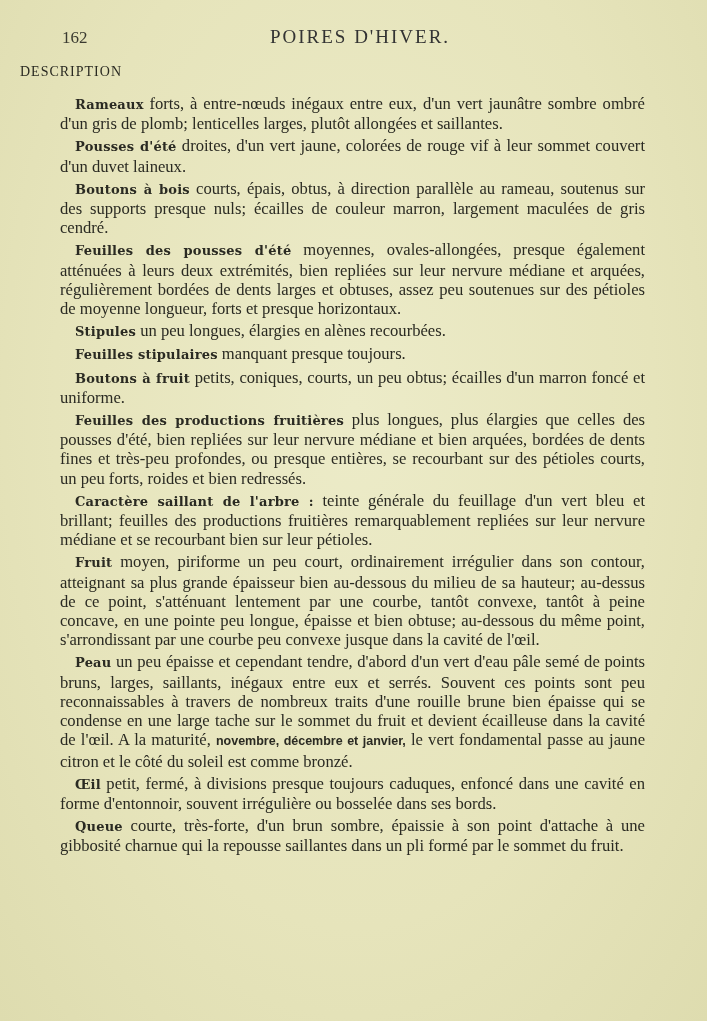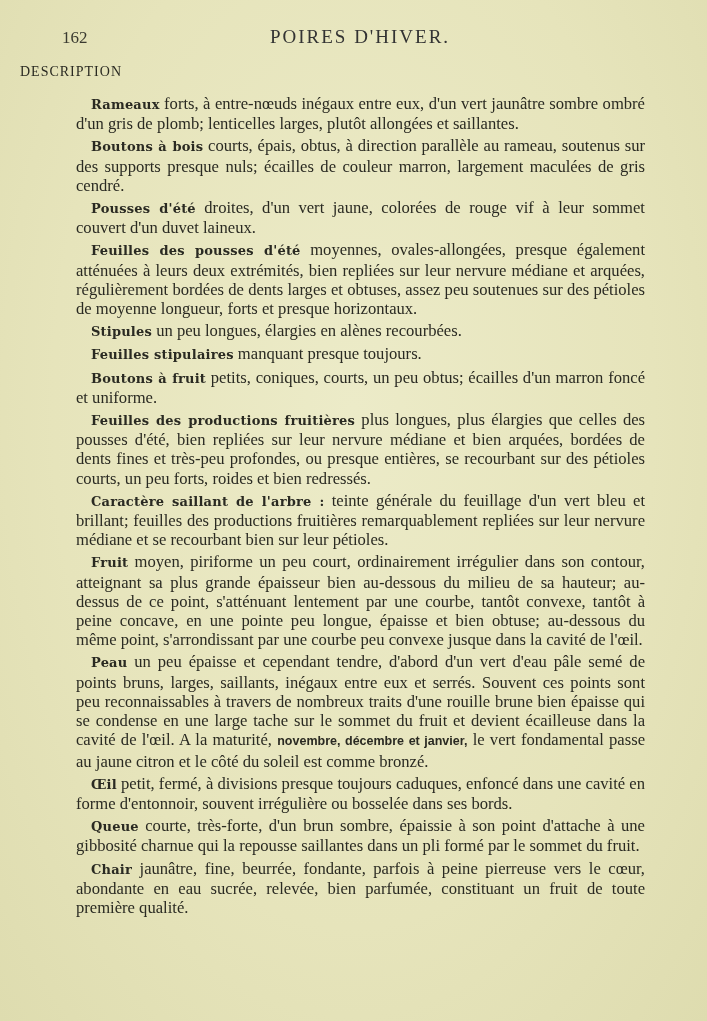--- a/index.html
+++ b/index.html
@@ -10,43 +10,42 @@
     font-family:"DejaVu Serif", "Liberation Serif", serif;
     color:#2a2a22;
     position:relative;
   }
   .page { position:absolute; left:0; top:0; width:688px; height:1021px; }
   .header { position:absolute; top:26px; left:60px; width:600px; height:26px; }
   .page-num { position:absolute; left:2px; top:2px; font-size:17px; color:#3a3a30; font-family:"Liberation Serif", serif; }
   .running-title { position:absolute; left:0; width:100%; text-align:center; top:0; font-size:19px; letter-spacing:2px; color:#333; font-family:"Liberation Serif", serif; }
   .section-title { position:absolute; top:64px; left:0; width:707px; text-align:left; font-size:14px; letter-spacing:1px; font-family:"Liberation Serif", serif; color:#2a2a22; padding-left:20px; box-sizing:border-box;}
   .body { position:absolute; top:94px; left:60px; width:585px; font-family:"Liberation Serif", serif; font-size:16.6px; line-height:19.2px; text-align:justify; }
-  .para { margin:0 0 3px 16px; text-indent:15px; }
+  .para { margin:0 0 3px 0; text-indent:15px; }
   .term { font-family:"DejaVu Serif", serif; font-weight:bold; font-size:13px; letter-spacing:0.2px; }
   .em { font-family:Liberation Sans, sans-serif; font-weight:bold; font-size:12.5px; }
 </style>
 </head>
 <body>
 
 <div class="page">
   <div class="header">
     <span class="page-num">162</span>
     <span class="running-title">POIRES D'HIVER.</span>
   </div>
   <div class="section-title">DESCRIPTION</div>
 
   <div class="body">
     <p class="para"><span class="term">Rameaux</span><span> forts, à entre-nœuds inégaux entre eux, d'un vert jaunâtre sombre ombré d'un gris de plomb; lenticelles larges, plutôt allongées et saillantes.</span></p>
+    <p class="para"><span class="term">Pousses d'été</span><span> droites, d'un vert jaune, colorées de rouge vif à leur sommet couvert d'un duvet laineux.</span></p>
     <p class="para"><span class="term">Boutons à bois</span><span> courts, épais, obtus, à direction parallèle au rameau, soutenus sur des supports presque nuls; écailles de couleur marron, largement maculées de gris cendré.</span></p>
-    <p class="para"><span class="term">Pousses d'été</span><span> droites, d'un vert jaune, colorées de rouge vif à leur sommet couvert d'un duvet laineux.</span></p>
     <p class="para"><span class="term">Feuilles des pousses d'été</span><span> moyennes, ovales-allongées, presque également atténuées à leurs deux extrémités, bien repliées sur leur nervure médiane et arquées, régulièrement bordées de dents larges et obtuses, assez peu soutenues sur des pétioles de moyenne longueur, forts et presque horizontaux.</span></p>
     <p class="para"><span class="term">Stipules</span><span> un peu longues, élargies en alènes recourbées.</span></p>
     <p class="para"><span class="term">Feuilles stipulaires</span><span> manquant presque toujours.</span></p>
     <p class="para"><span class="term">Boutons à fruit</span><span> petits, coniques, courts, un peu obtus; écailles d'un marron foncé et uniforme.</span></p>
     <p class="para"><span class="term">Feuilles des productions fruitières</span><span> plus longues, plus élargies que celles des pousses d'été, bien repliées sur leur nervure médiane et bien arquées, bordées de dents fines et très-peu profondes, ou presque entières, se recourbant sur des pétioles courts, un peu forts, roides et bien redressés.</span></p>
     <p class="para"><span class="term">Caractère saillant de l'arbre :</span><span> teinte générale du feuillage d'un vert bleu et brillant; feuilles des productions fruitières remarquablement repliées sur leur nervure médiane et se recourbant bien sur leur pétioles.</span></p>
     <p class="para"><span class="term">Fruit</span><span> moyen, piriforme un peu court, ordinairement irrégulier dans son contour, atteignant sa plus grande épaisseur bien au-dessous du milieu de sa hauteur; au-dessus de ce point, s'atténuant lentement par une courbe, tantôt convexe, tantôt à peine concave, en une pointe peu longue, épaisse et bien obtuse; au-dessous du même point, s'arrondissant par une courbe peu convexe jusque dans la cavité de l'œil.</span></p>
     <p class="para"><span class="term">Peau</span><span> un peu épaisse et cependant tendre, d'abord d'un vert d'eau pâle semé de points bruns, larges, saillants, inégaux entre eux et serrés. Souvent ces points sont peu reconnaissables à travers de nombreux traits d'une rouille brune bien épaisse qui se condense en une large tache sur le sommet du fruit et devient écailleuse dans la cavité de l'œil. A la maturité, </span><span class="em">novembre, décembre et janvier,</span><span> le vert fondamental passe au jaune citron et le côté du soleil est comme bronzé.</span></p>
     <p class="para"><span class="term">Œil</span><span> petit, fermé, à divisions presque toujours caduques, enfoncé dans une cavité en forme d'entonnoir, souvent irrégulière ou bosselée dans ses bords.</span></p>
     <p class="para"><span class="term">Queue</span><span> courte, très-forte, d'un brun sombre, épaissie à son point d'attache à une gibbosité charnue qui la repousse saillantes dans un pli formé par le sommet du fruit.</span></p>
-    <p class="para"><span class="term">Chair</span><span> jaunâtre, fine, beurrée, fondante, parfois à peine pierreuse vers le cœur, abondante en eau sucrée, relevée, bien parfumée, constituant un fruit de toute première qualité.</span></p>
   </div>
 </div>
 
 </body></html>

